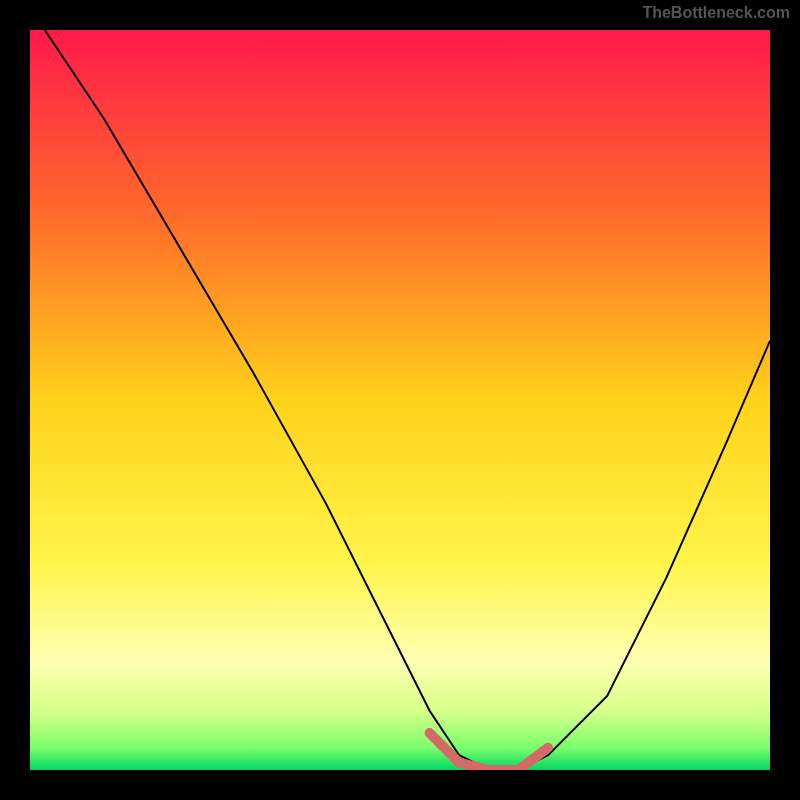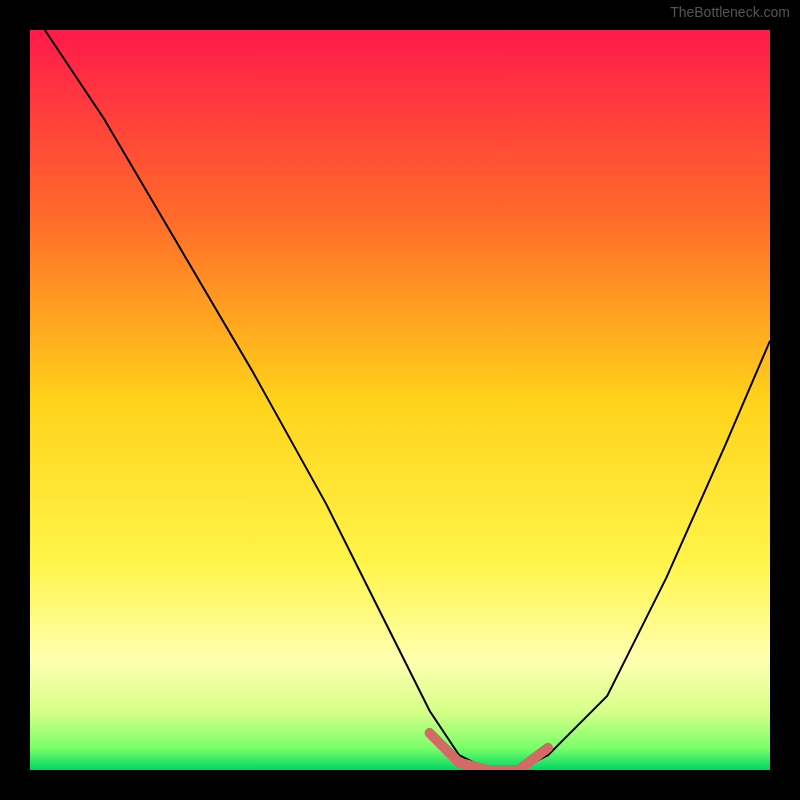--- a/index.html
+++ b/index.html
@@ -9,22 +9,22 @@
     height: 800px;
     background: #000;
     position: relative;
     font-family: Arial, Helvetica, sans-serif;
   }
   .watermark {
     position: absolute;
     top: 4px;
     right: 10px;
     color: #555;
-    font-size: 14px;
-    font-weight: 400;
+    font-size: 16px;
+    font-weight: 700;
     z-index: 10;
   }
   .plot-area {
     position: absolute;
     left: 30px;
     top: 30px;
     width: 740px;
     height: 740px;
     overflow: hidden;
   }

